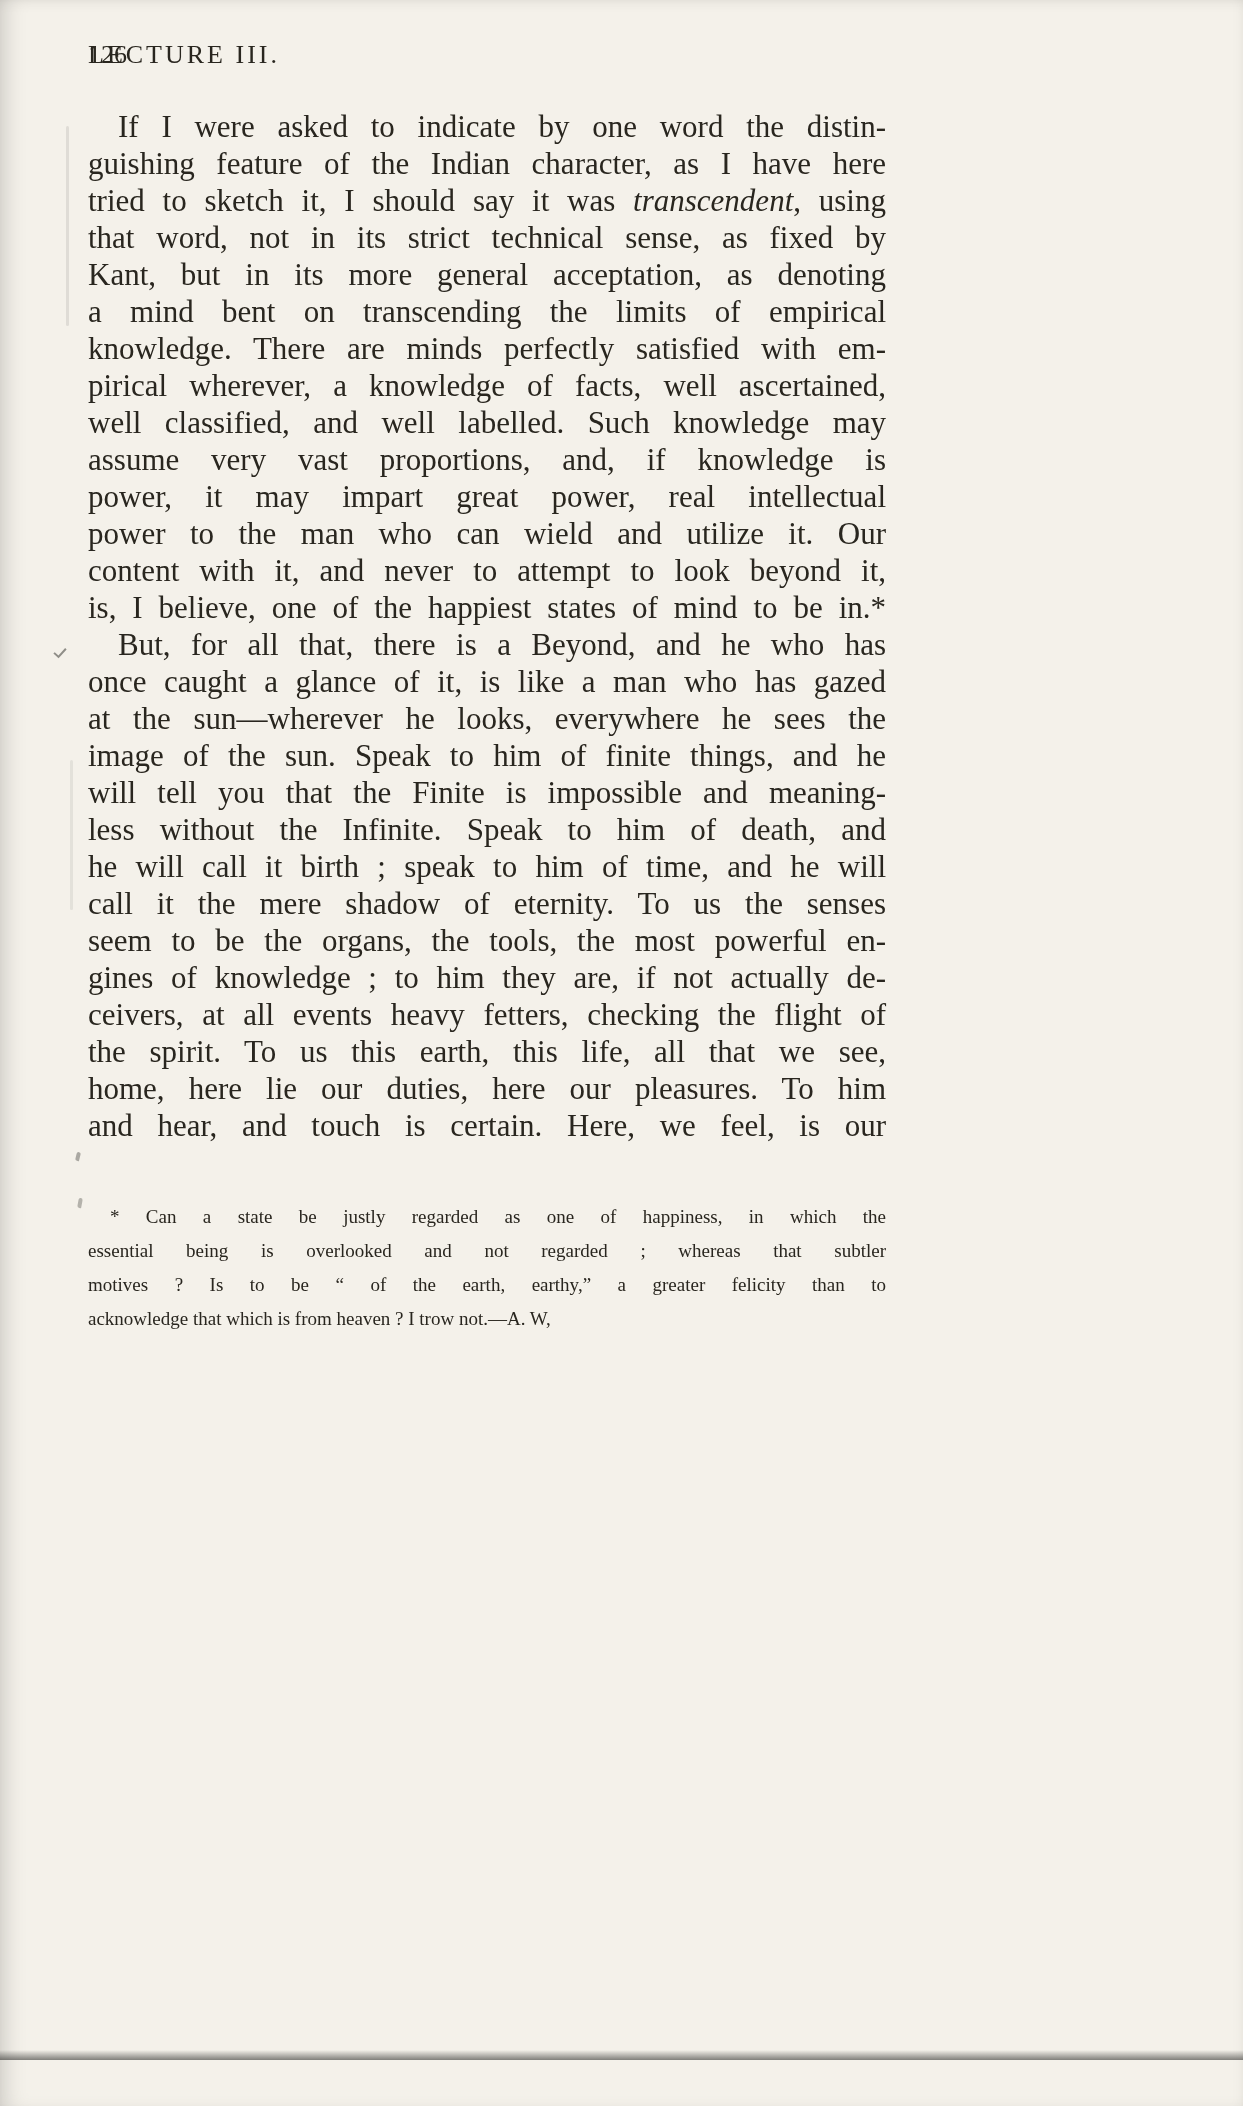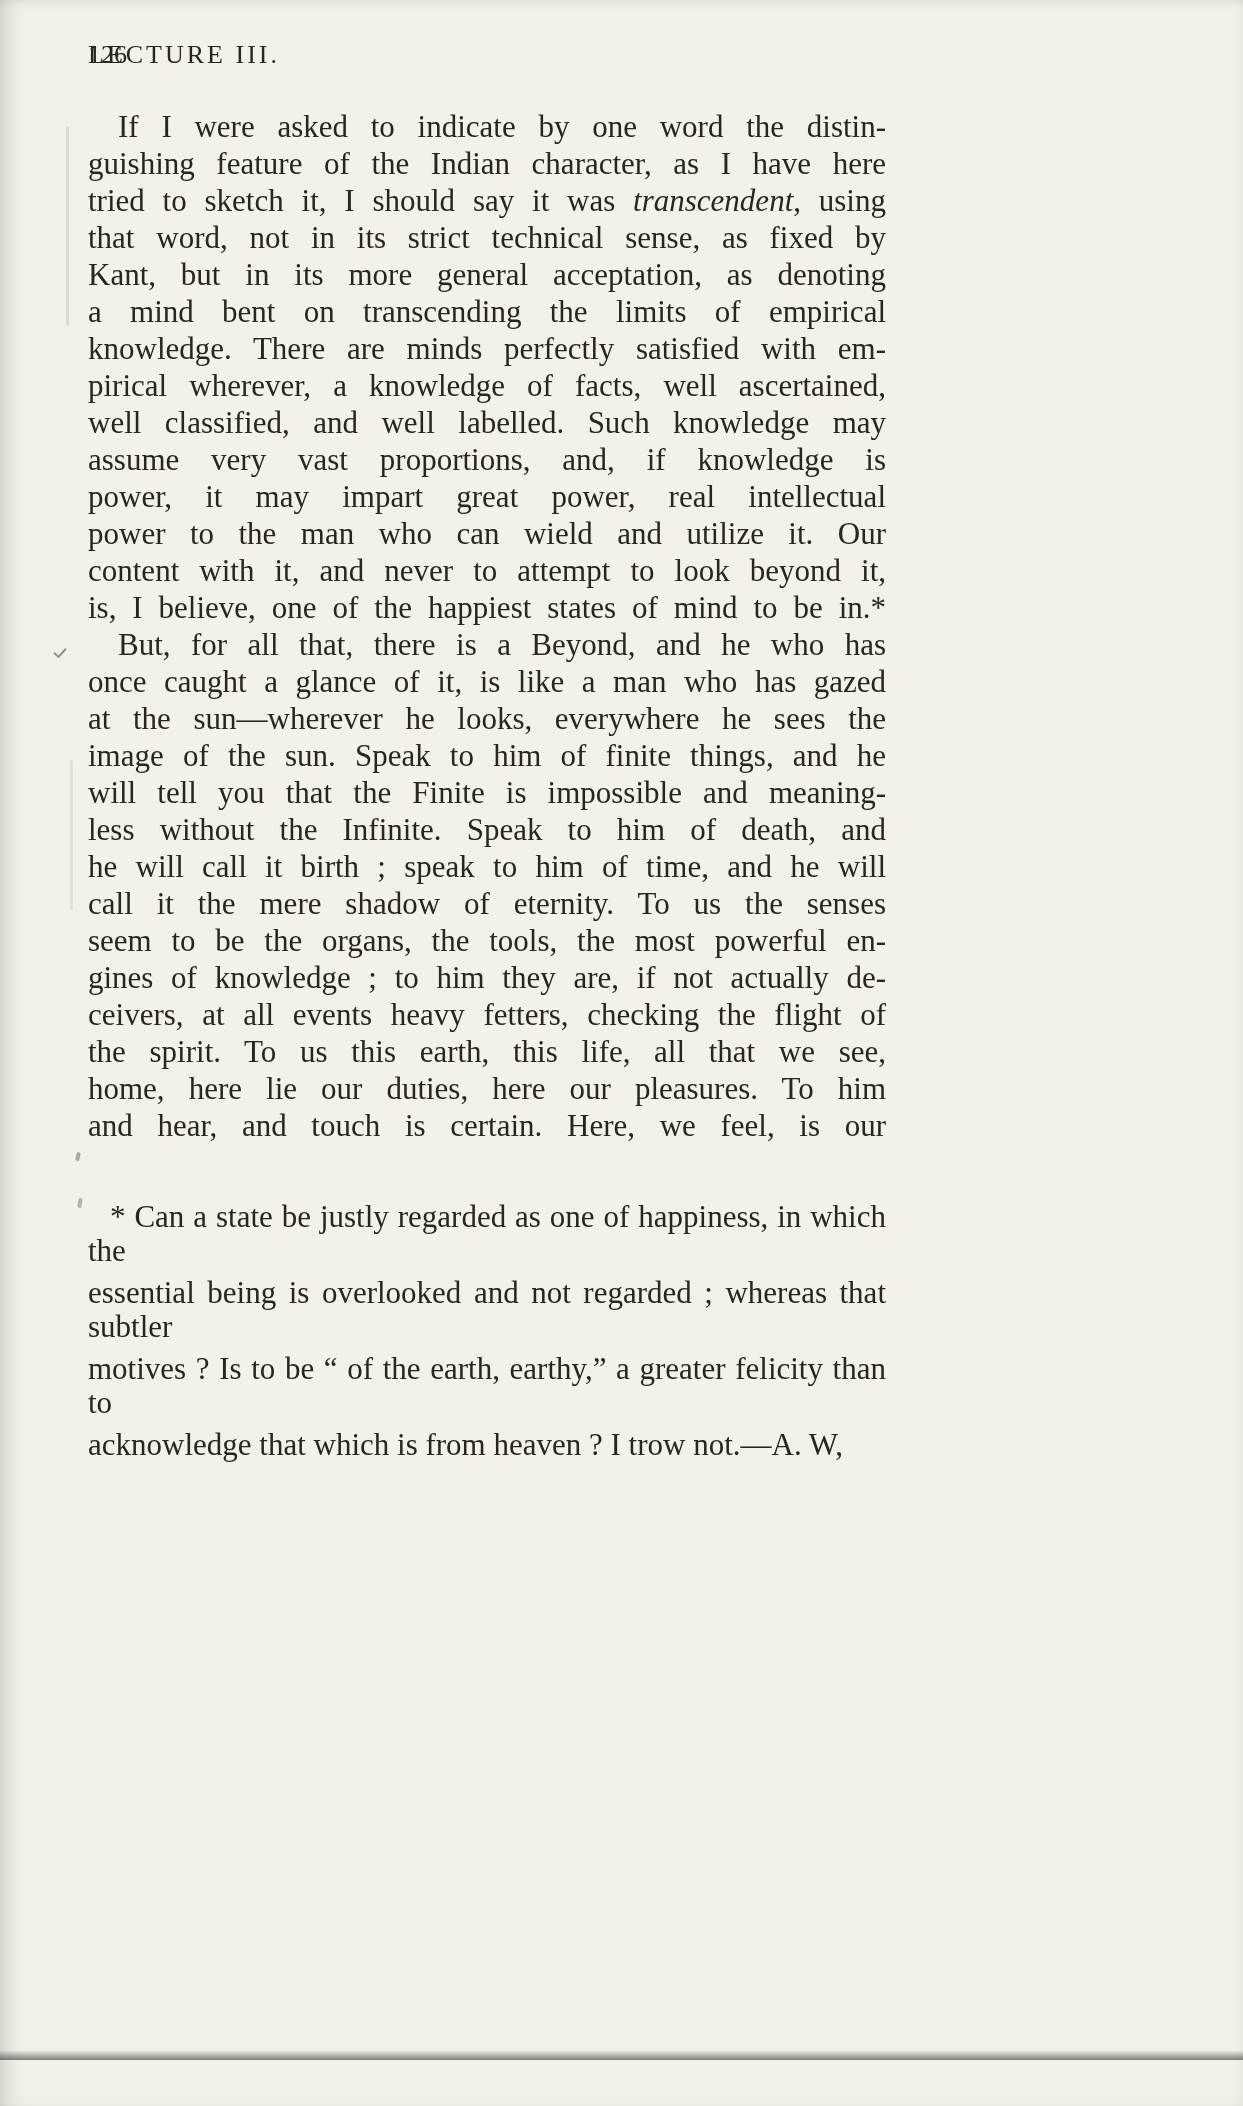--- a/index.html
+++ b/index.html
@@ -44,21 +44,21 @@
   .line {
     font-size: 31px;
     line-height: 37px;
     text-align: justify;
     text-align-last: justify;
   }
   .indent { text-indent: 30px; }
   .para-2 { }
 
   .footnote { margin-top: 56px; }
-  .footnote .line { font-size: 31px; line-height: 34px; margin-top: 8px; }
+  .footnote .line { font-size: 19px; line-height: 34px; }
   .indent-sm { text-indent: 22px; }
   .flush { text-align-last: left; }
 
   
   .artifact-smudge-1 {
     position: absolute; left: 66px; top: 126px;
     width: 3px; height: 200px;
     background: rgba(40,40,35,0.10); border-radius: 2px;
   }
   .artifact-smudge-2 {

